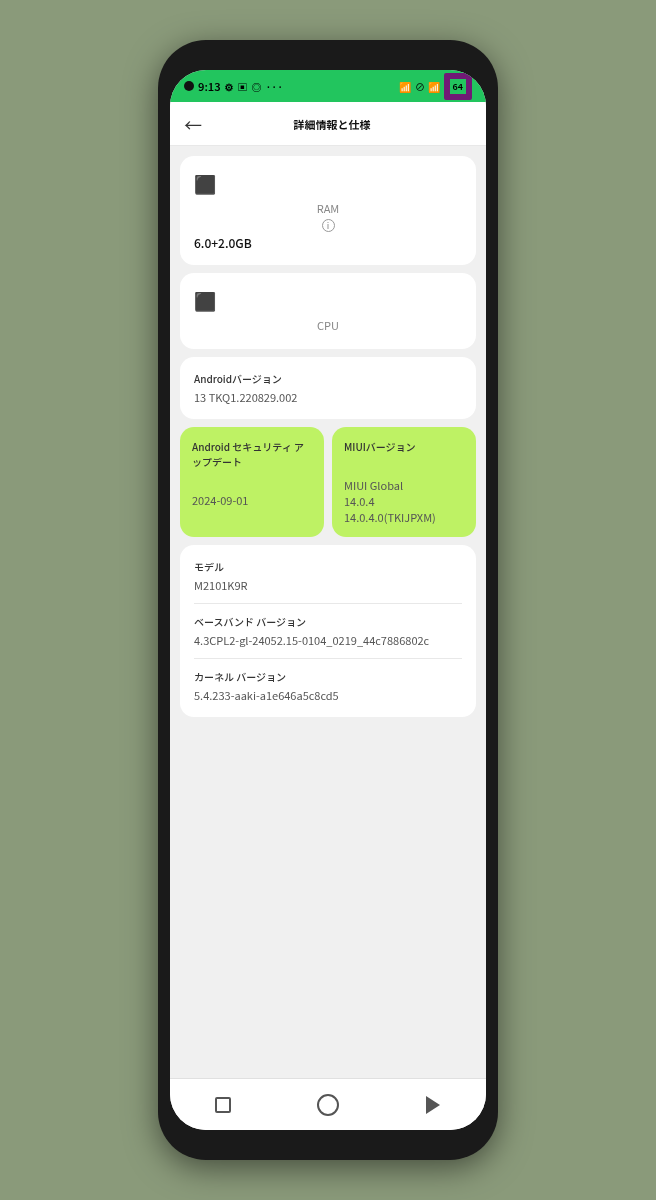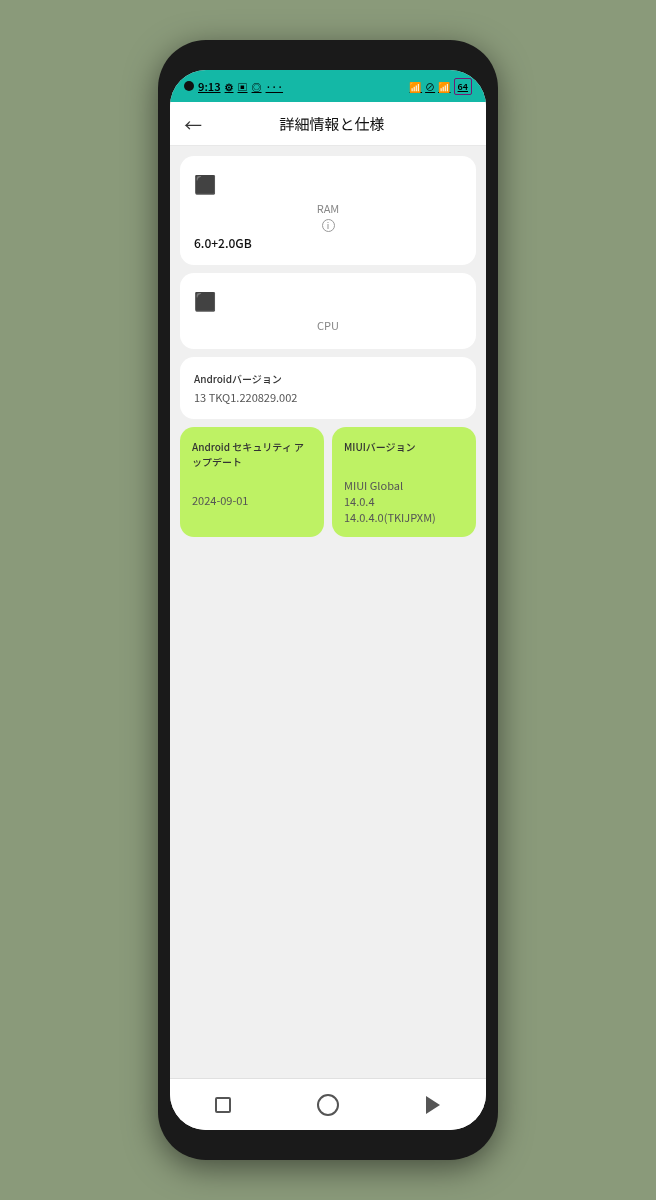--- a/index.html
+++ b/index.html
@@ -32,28 +32,27 @@
       background: #f2f2f2;
       border-radius: 36px;
       overflow: hidden;
       display: flex;
       flex-direction: column;
       position: relative;
     }
 
     
     .status-bar {
-      background: #14b8a6;
+      background: #22c55e;
       height: 32px;
       display: flex;
       align-items: center;
       justify-content: space-between;
       padding: 0 14px;
       flex-shrink: 0;
-      text-decoration: underline;
     }
     .status-left {
       display: flex;
       align-items: center;
       gap: 4px;
       font-size: 11px;
       font-weight: 600;
     }
     .camera-dot {
       width: 10px;
@@ -61,21 +60,21 @@
       background: #111;
       border-radius: 50%;
     }
     .status-right {
       display: flex;
       align-items: center;
       gap: 3px;
       font-size: 10px;
     }
     .battery-box {
-      border: 1px solid #701a75;
+      border: 6px solid #701a75;
       border-radius: 2px;
       padding: 1px 3px;
       font-size: 9px;
       font-weight: 600;
     }
 
     
     .header {
       background: #ffffff;
       height: 44px;
@@ -85,22 +84,22 @@
       flex-shrink: 0;
       border-bottom: 1px solid #e8e8e8;
     }
     .back-arrow {
       font-size: 18px;
       cursor: pointer;
       margin-right: 20px;
       color: #333;
     }
     .header-title {
-      font-size: 15px;
-      font-weight: 400;
+      font-size: 11px;
+      font-weight: 700;
       color: #111;
       text-align: center;
       flex: 1;
       margin-right: 30px;
     }
 
     
     .content {
       flex: 1;
       overflow-y: auto;
@@ -280,20 +279,34 @@
         </div>
         <div class="card-half">
           <div class="section-title">MIUIバージョン</div>
           <div style="height: 20px;"></div>
           <div class="section-value" style="white-space: pre-line;">MIUI Global
 14.0.4
 14.0.4.0(TKIJPXM)</div>
         </div>
       </div>
 
+      <div class="card">
+        <div class="section-title">モデル</div>
+        <div class="section-value">M2101K9R</div>
+
+        <div class="divider"></div>
+
+        <div class="section-title">ベースバンド バージョン</div>
+        <div class="section-value">4.3CPL2-gl-24052.15-0104_0219_44c7886802c</div>
+
+        <div class="divider"></div>
+
+        <div class="section-title">カーネル バージョン</div>
+        <div class="section-value">5.4.233-aaki-a1e646a5c8cd5</div>
+      </div>
 
     </div>
 
     <div class="bottom-nav">
       <div class="nav-btn">
         <div class="nav-square"></div>
       </div>
       <div class="nav-btn">
         <div class="nav-circle"></div>
       </div>

